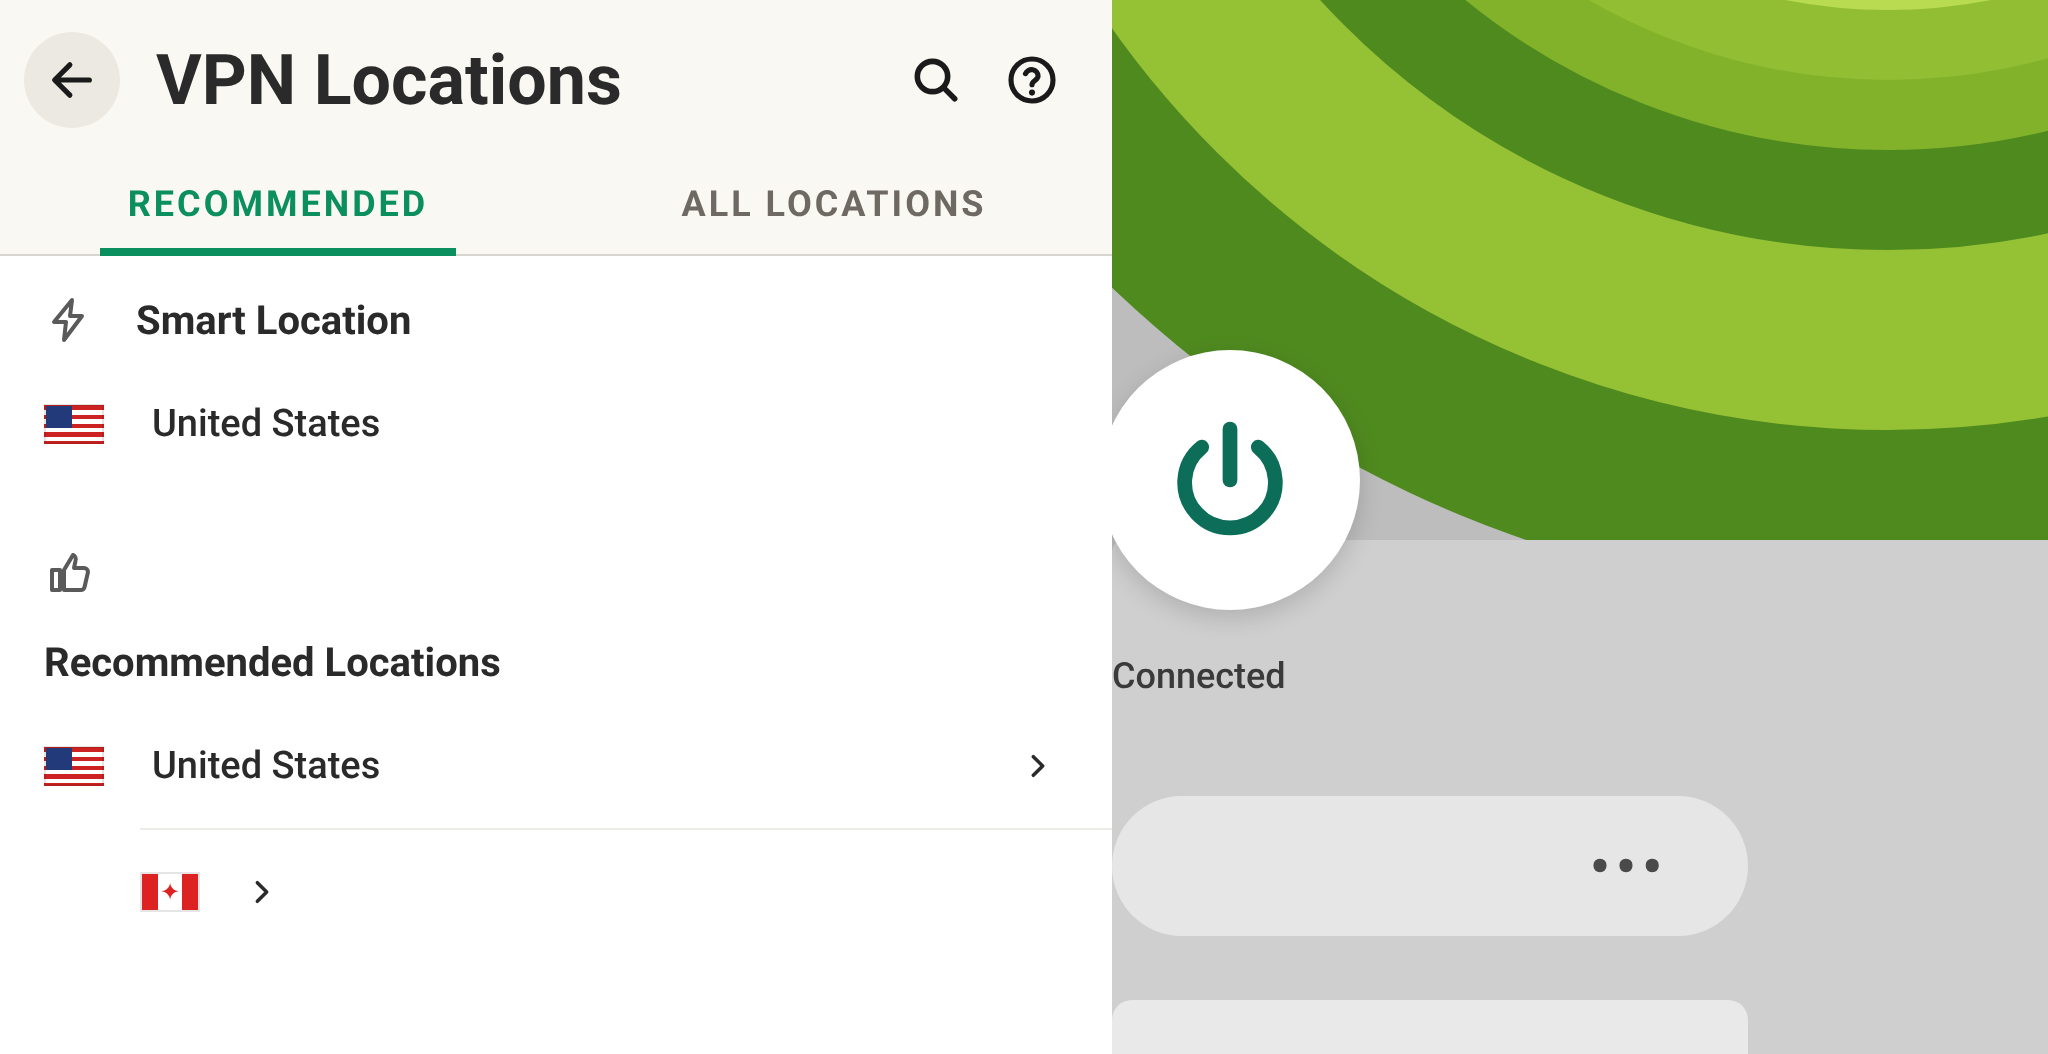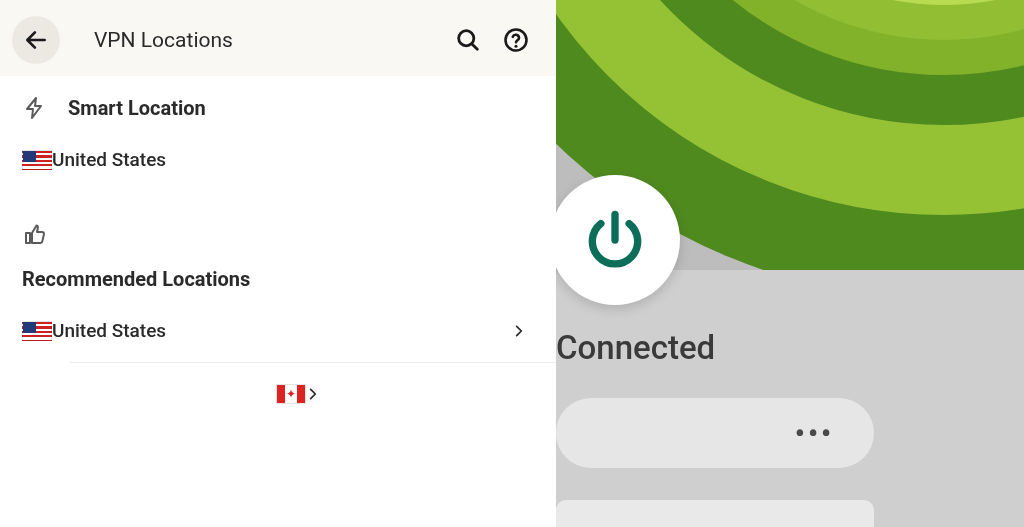--- a/index.html
+++ b/index.html
@@ -22,24 +22,24 @@
     padding: 16px 20px 12px 12px;
   }
   .back-btn {
     width: 48px; height: 48px;
     border-radius: 50%;
     background: #ece9e3;
     display: flex; align-items: center; justify-content: center;
     cursor: pointer;
   }
   .title {
-    font-size: 21px;
-    font-weight: 400;
+    font-size: 35px;
+    font-weight: 700;
     color: #2a2a2a;
-    margin-left: 34px;
+    margin-left: 18px;
     flex: 1;
   }
   .hdr-icon {
     width: 40px; height: 40px;
     display: flex; align-items: center; justify-content: center;
     cursor: pointer;
     margin-left: 8px;
   }
 
   .tabs {
@@ -88,22 +88,22 @@
   }
   .section-header .label {
     font-size: 20px;
     font-weight: 700;
     color: #2a2a2a;
   }
   .row {
     display: flex;
     align-items: center;
     padding: 20px 30px 20px 22px;
+    gap: 24px;
     cursor: pointer;
-    justify-content: center;
   }
   .row + .row { border-top: 1px solid #eeece7; margin-left: 70px; padding-left: 0; }
   .row .flag-slot { width: 30px; height: 22px; display: flex; align-items: center; justify-content: center; }
   .row .row-label {
     flex: 1;
     font-size: 19px;
     font-weight: 500;
     color: #2a2a2a;
   }
   .row.indent { padding-left: 22px; }
@@ -170,21 +170,21 @@
   }
   .power {
     position:absolute; left:556px; top:175px;
     width:130px; height:130px; border-radius:50%;
     background:#fff; box-shadow:0 4px 12px rgba(0,0,0,.15);
     display:flex; align-items:center; justify-content:center;
     z-index:2; transform: translateX(-6px);
   }
   .status {
     position:absolute; left:556px; top:328px;
-    font-size:33px; font-weight:500; color:#3a3a3a;
+    font-size:18px; font-weight:500; color:#3a3a3a;
     z-index:2;
   }
   .pill {
     position:absolute; left:556px; right:150px; top:398px; height:70px;
     background:#e6e6e6; border-radius:40px;
     z-index:2;
     display:flex; align-items:center; justify-content:flex-end; padding-right:40px;
   }
   .dots { color:#4a4a4a; font-size:28px; letter-spacing:3px; font-weight:700; }
   .bottom-card {
@@ -248,20 +248,24 @@
       </div>
       <div class="hdr-icon">
         <svg width="28" height="28" viewBox="0 0 24 24">
           <circle cx="12" cy="12" r="9" stroke="#1a1a1a" stroke-width="2.2" fill="none"></circle>
           <path d="M9.2 9.3a2.8 2.8 0 0 1 5.4 1c0 1.7-2.6 2.1-2.6 3.7" stroke="#1a1a1a" stroke-width="2.2" fill="none" stroke-linecap="round"></path>
           <circle cx="12" cy="17.4" r="1.3" fill="#1a1a1a"></circle>
         </svg>
       </div>
     </div>
 
+    <div class="tabs">
+      <div class="tab active">RECOMMENDED</div>
+      <div class="tab inactive">ALL LOCATIONS</div>
+    </div>
 
     <div class="list">
 
       <div class="section-header">
         <span class="icon-slot">
           <svg width="24" height="24" viewBox="0 0 24 24">
             <path d="M13 2 4 13h6l-1 9 9-12h-6l1-8z" fill="none" stroke="#5a5a5a" stroke-width="2" stroke-linejoin="round"></path>
           </svg>
         </span>
         <span class="label">Smart Location</span>

